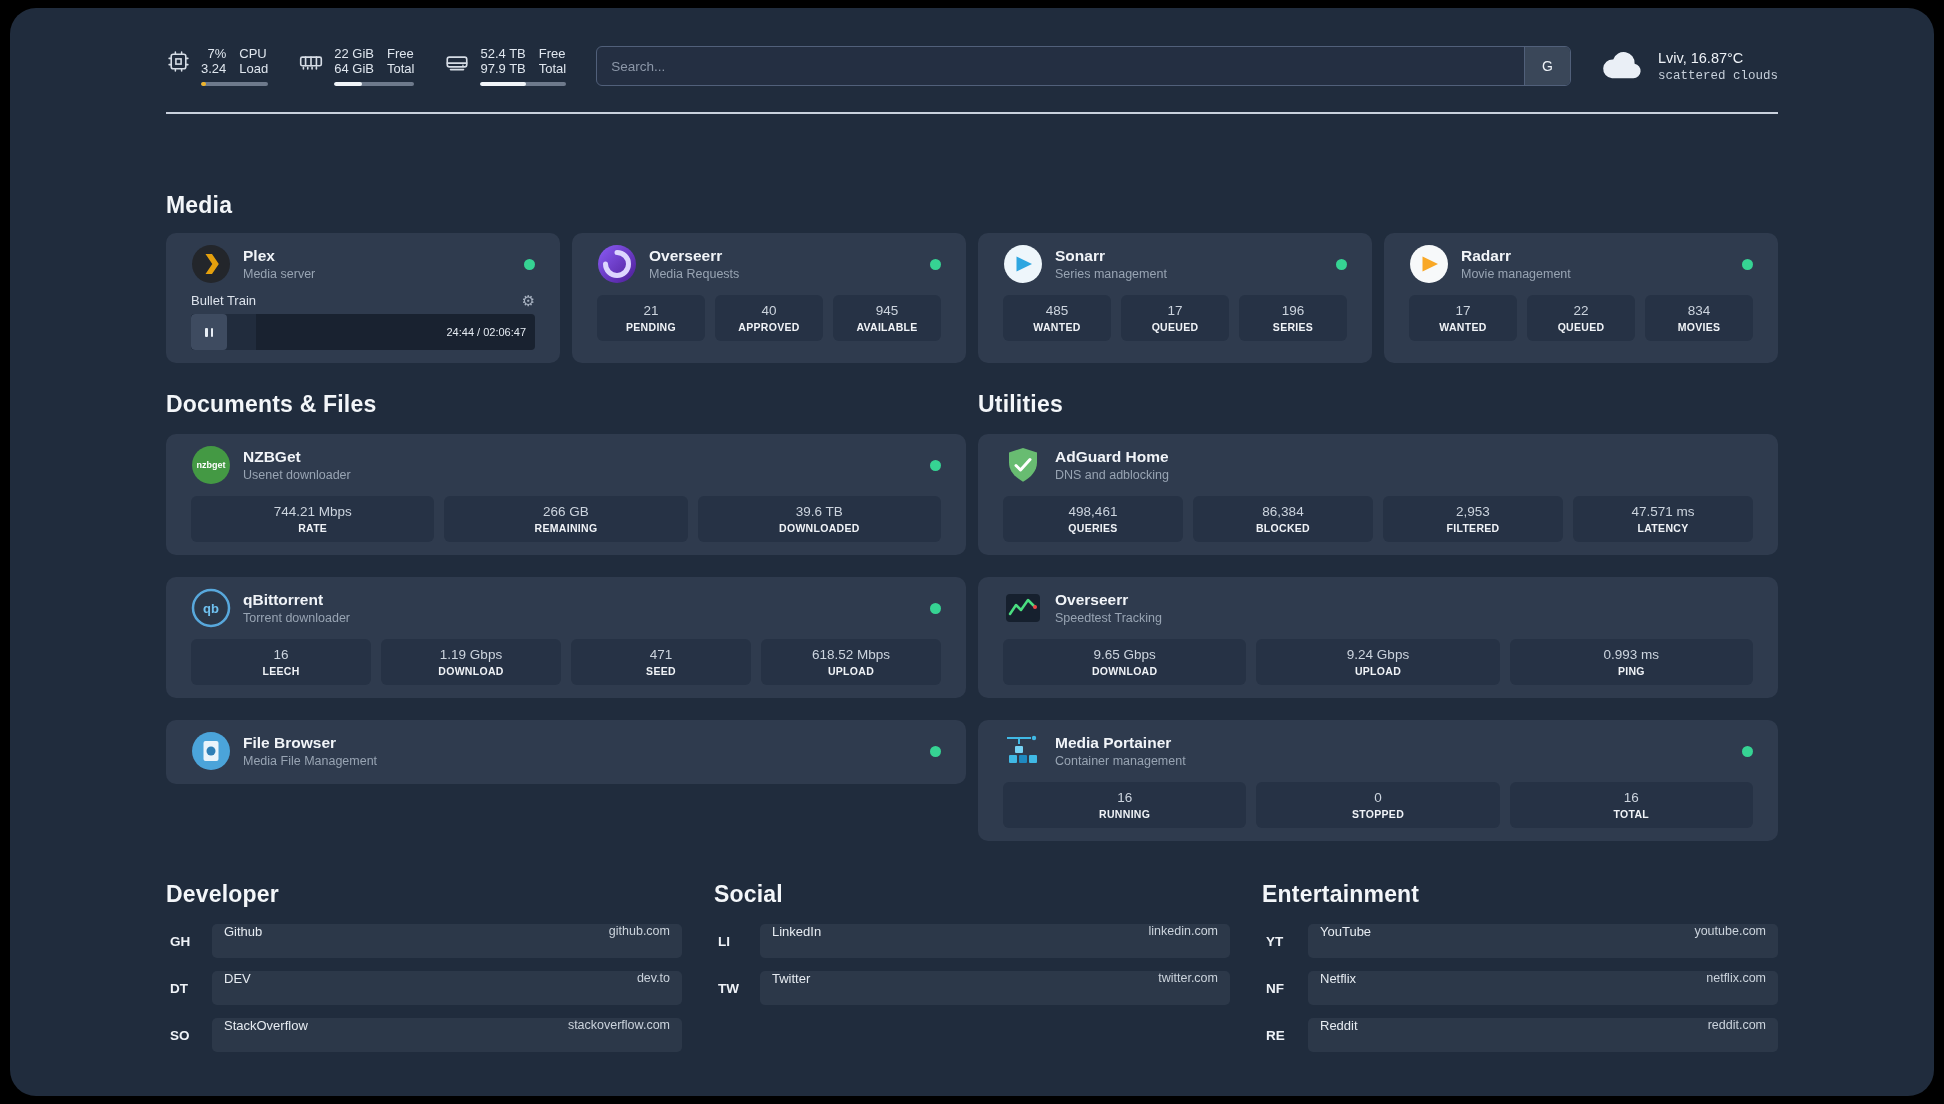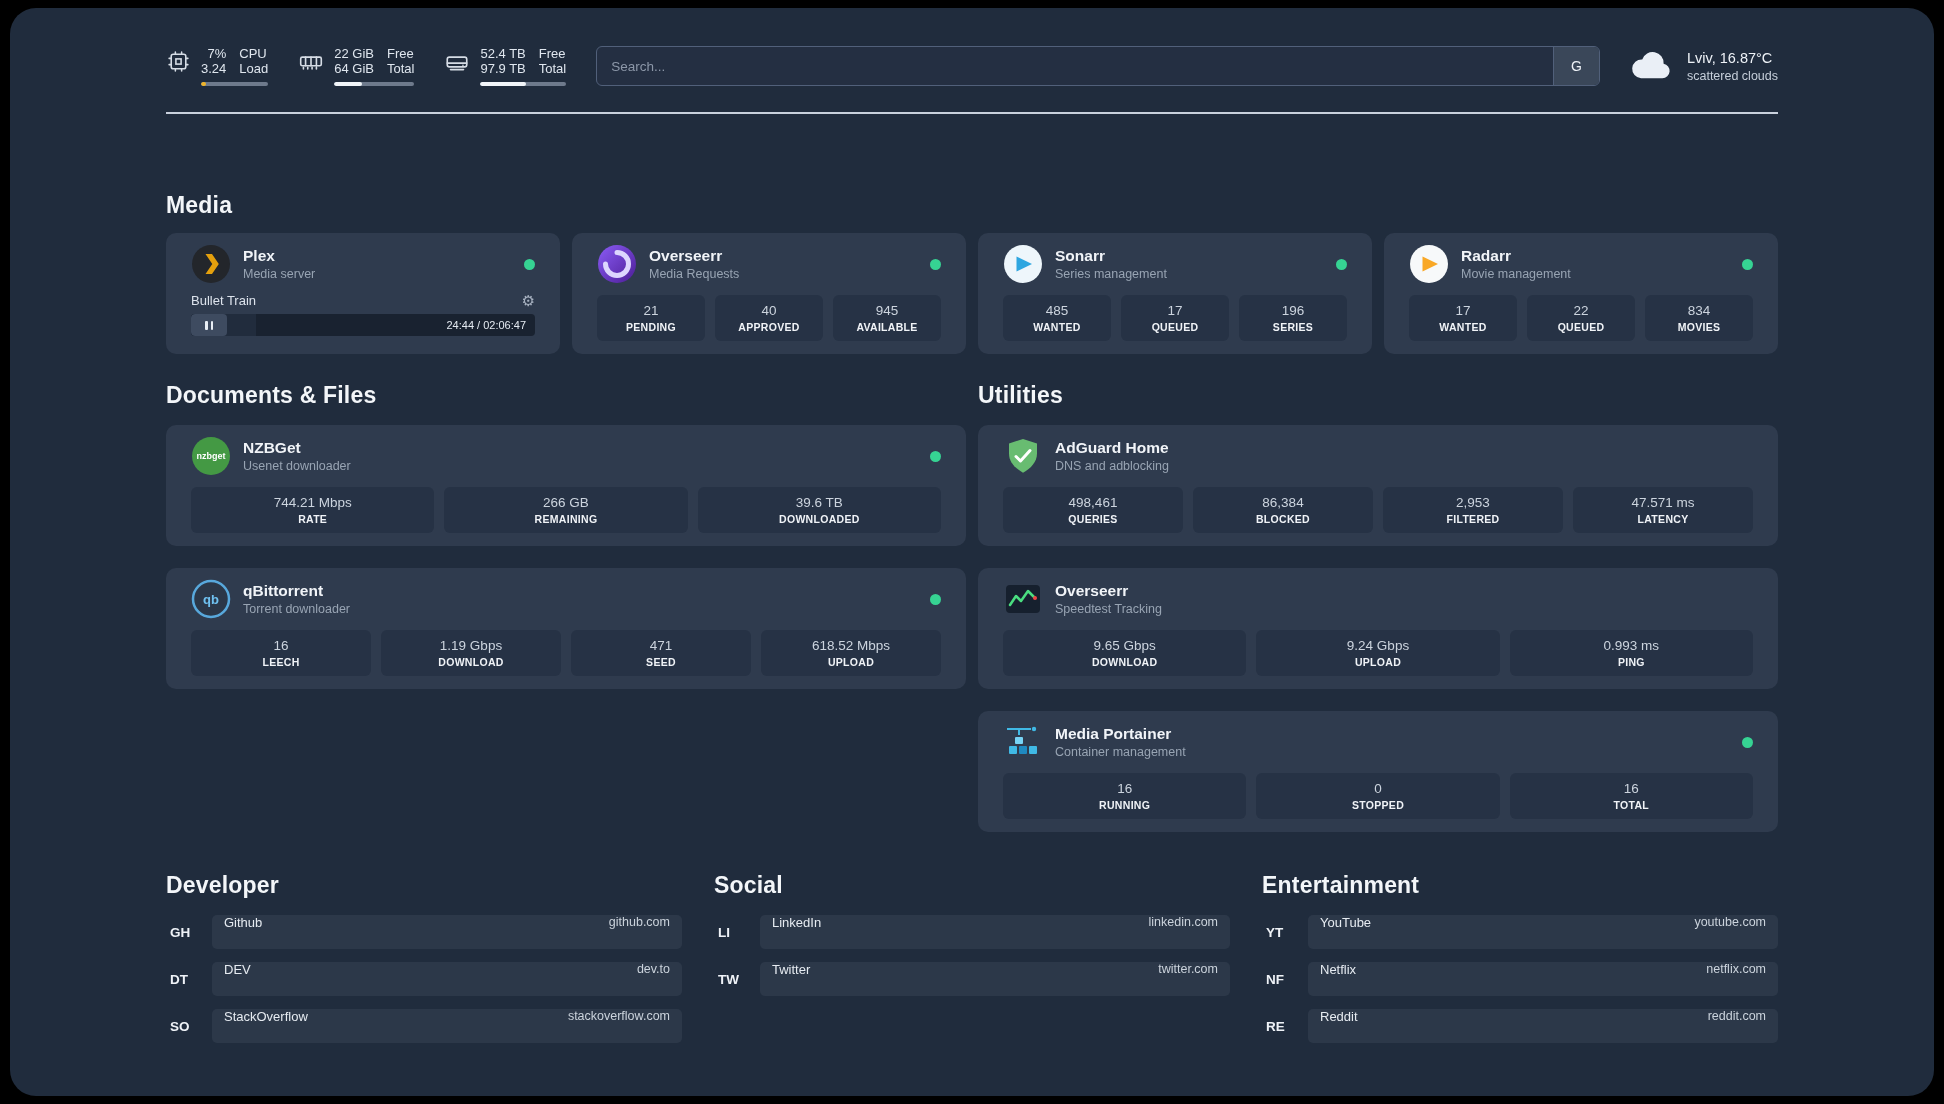--- a/index.html
+++ b/index.html
@@ -16,21 +16,21 @@
   .m-vals{display:flex;flex-direction:column;align-items:flex-end;}
   .m-labs{display:flex;flex-direction:column;align-items:flex-start;}
   .m-bar{margin-top:6px;height:4px;border-radius:2px;background:#6e7a8c;overflow:hidden;}
   .m-fill{display:block;height:100%;border-radius:2px;}
   .searchbox{flex:1;display:flex;height:38px;border:1px solid #51607a;border-radius:6px;background:#242f42;align-items:stretch;overflow:hidden;}
   .searchbox input{flex:1;background:transparent;border:none;outline:none;color:#e2e8f0;padding:0 14px;font-size:13.5px;font-family:"Liberation Sans",sans-serif;}
   .searchbox input::placeholder{color:#8c97a8;}
   .engine{width:46px;background:#3a4759;color:#eef2f7;border:none;border-left:1px solid #51607a;font-size:14px;cursor:pointer;font-family:"Liberation Sans",sans-serif;}
   .weather{display:flex;gap:13px;align-items:center;color:#eef2f7;flex:none;cursor:pointer;}
   .w-loc{font-size:14.5px;}
-  .w-cond{font-size:12.5px;color:#c6cfda;margin-top:3px;}
+  .w-cond{font-size:12.5px;color:#c6cfda;margin-top:3px;font-family:Liberation Mono, monospace;}
   .divider{border:none;border-top:2px solid #c9d1dd;margin:26px 0 0 0;}
 
   
   .section-title{margin:0;font-size:23px;font-weight:600;color:#f3f6f9;letter-spacing:.2px;}
   .media-section{margin-top:78px;}
   .grid4{margin-top:14px;display:grid;grid-template-columns:repeat(4,1fr);gap:12px;}
   .grid2{margin-top:28px;display:grid;grid-template-columns:1fr 1fr;gap:12px;align-items:start;}
   .colstack{margin-top:16px;display:flex;flex-direction:column;gap:22px;}
   .grid3{margin-top:40px;display:grid;grid-template-columns:1fr 1fr 1fr;gap:32px;align-items:start;}
 
@@ -44,21 +44,21 @@
   .stats{display:flex;gap:10px;margin-top:11px;}
   .stat{flex:1;background:#263245;border-radius:6px;height:46px;display:flex;flex-direction:column;align-items:center;justify-content:center;gap:3px;}
   .s-val{font-size:13.5px;color:#ccd4de;}
   .s-lab{font-size:10.5px;font-weight:700;color:#f0f3f7;letter-spacing:.3px;}
 
   
   .player{margin-top:9px;}
   .p-top{display:flex;align-items:center;}
   .p-title{font-size:13px;color:#dde3ec;}
   .gear{margin-left:auto;color:#a7b1c0;font-size:15px;cursor:pointer;line-height:1;}
-  .p-bar{margin-top:6px;height:22px;background:#192230;border-radius:4px;display:flex;align-items:center;position:relative;overflow:hidden;}
+  .p-bar{margin-top:6px;height:36px;background:#192230;border-radius:4px;display:flex;align-items:center;position:relative;overflow:hidden;}
   .p-fill{position:absolute;left:0;top:0;bottom:0;background:#212c3d;}
   .p-pause{position:relative;width:36px;height:100%;background:#3e4b60;border-radius:4px;display:flex;align-items:center;justify-content:center;gap:3px;cursor:pointer;flex:none;}
   .p-pause i{display:block;width:2.5px;height:9px;background:#e9eef5;border-radius:1px;}
   .p-time{position:relative;margin-left:auto;padding-right:9px;font-size:11px;color:#e4eaf1;}
 
   
   .bm-rows{margin-top:16px;display:flex;flex-direction:column;gap:13px;}
   .bm-row{display:flex;align-items:center;cursor:pointer;}
   .bm-abbr{width:46px;flex:none;font-size:13.5px;font-weight:700;color:#eef2f7;padding-left:4px;box-sizing:border-box;}
   .bm-tile{flex:1;height:34px;background:#2c3849;border-radius:5px;display:flex;padding:0 12px;}
@@ -363,20 +363,36 @@
               <div class="s-val">471</div>
               <div class="s-lab">SEED</div>
             </div>
             <div class="stat">
               <div class="s-val">618.52 Mbps</div>
               <div class="s-lab">UPLOAD</div>
             </div>
           </div>
         </div>
 
+        <div class="card">
+          <div class="head">
+            <span class="app-icon">
+              <svg width="40" height="40" viewBox="0 0 40 40">
+                    <circle cx="20" cy="20" r="19" fill="#4ba4da"></circle>
+                    <rect x="12.5" y="10" width="15" height="20" rx="2" fill="#eaf4fb"></rect>
+                    <circle cx="20" cy="20" r="4.5" fill="#2f7fb6"></circle>
+                  </svg>
+            </span>
+            <div class="app-meta">
+              <div class="app-name">File Browser</div>
+              <div class="app-sub">Media File Management</div>
+            </div>
+            <span class="dot"></span>
+          </div>
+        </div>
       </div>
     </section>
 
     <section>
       <h2 class="section-title">Utilities</h2>
       <div class="colstack">
 
         <div class="card">
           <div class="head">
             <span class="app-icon">

